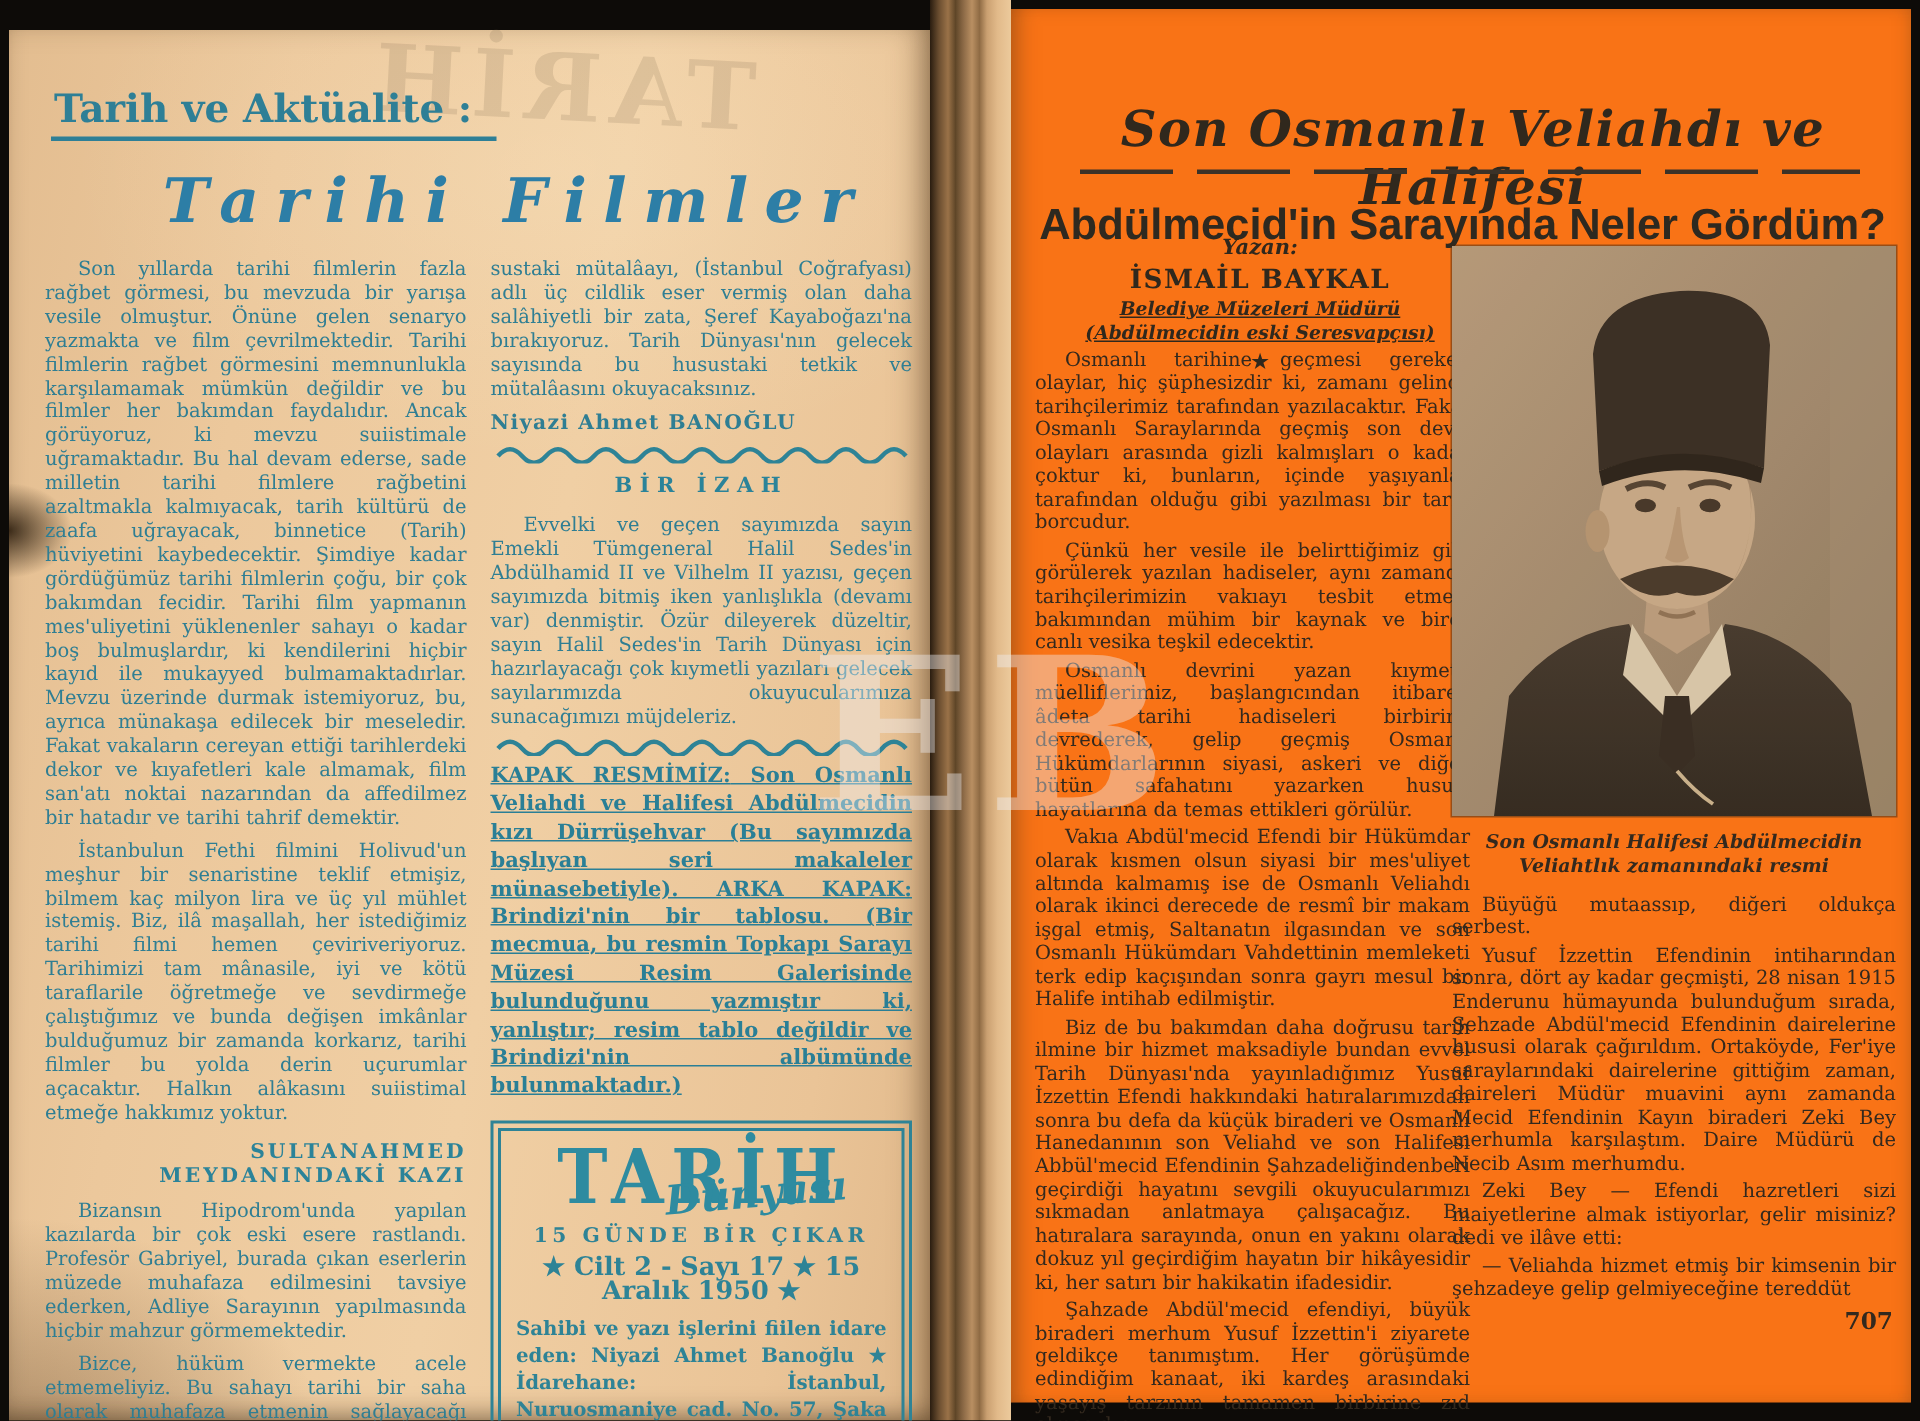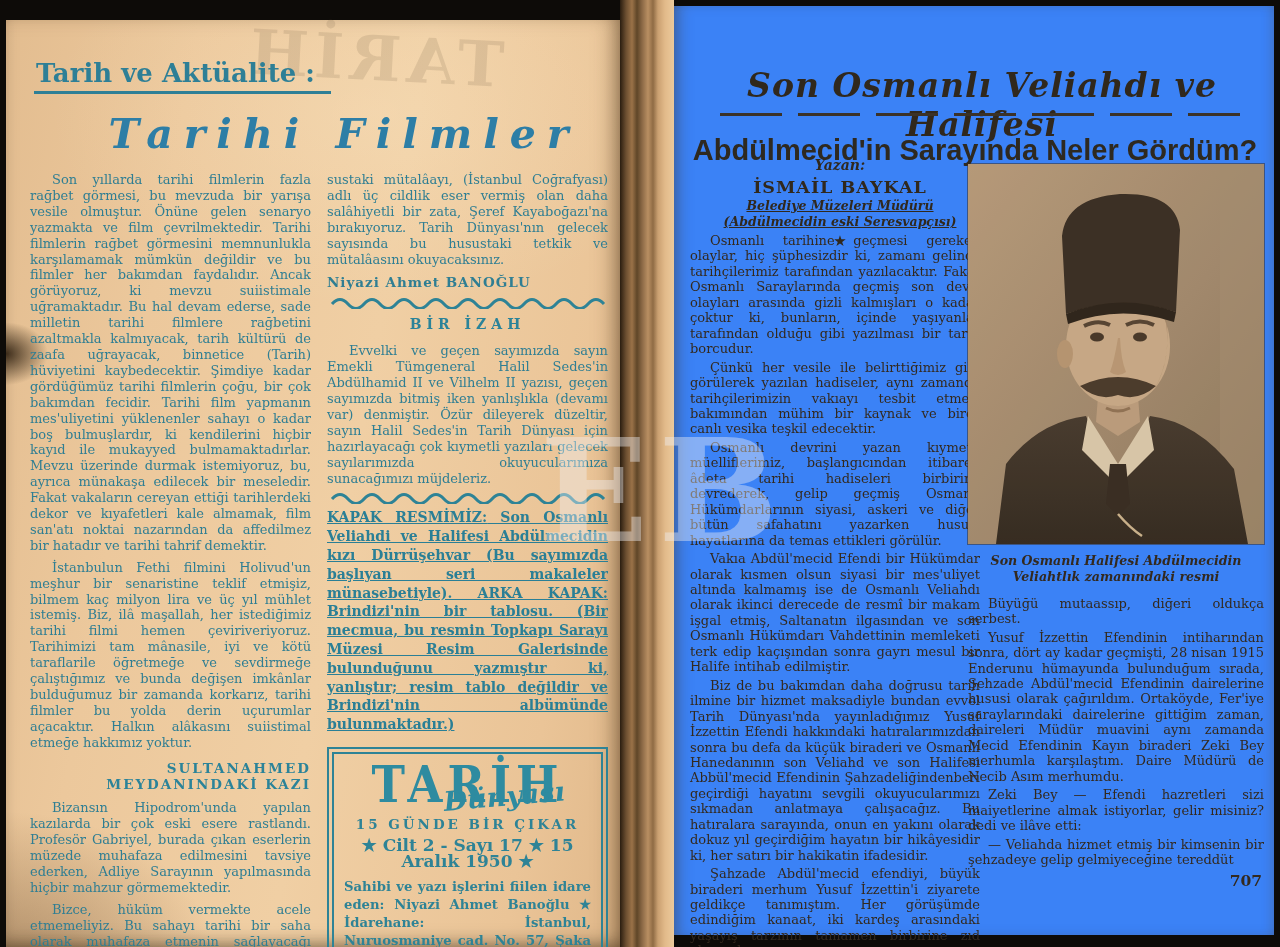--- a/index.html
+++ b/index.html
@@ -25,21 +25,21 @@
       #2a1d10 0, #6b4e30 6px, #9a7248 12px, #5f4628 17px, #8a6845 22px,
       #b98f62 28px, #8f6b44 33px, #caa071 38px, #e2ba8a 45px, #ecca9c 54px);
   }
   .right-page {
     position:absolute; left:674px; top:6px; width:600px; height:929px;
     background:
       radial-gradient(ellipse 280px 190px at 10% 4%, rgba(176,118,62,0.42), rgba(176,118,62,0) 70%),
       radial-gradient(ellipse 160px 420px at 0% 40%, rgba(150,100,55,0.22), rgba(150,100,55,0) 70%),
       radial-gradient(ellipse 400px 300px at 70% 40%, rgba(255,240,210,0.30), rgba(255,240,210,0) 65%),
       linear-gradient(100deg,#eccb9e 0%, #f2d7ae 40%, #f0d3a8 75%, #e8c副79b 100%);
-    background-color:#3b82f6;
+    background-color:#f97316;
     box-shadow: inset 10px 0 16px -8px rgba(70,45,20,0.5), inset -8px 0 12px -8px rgba(90,60,30,0.35);
   }
 
   
   .watermark {
     position:absolute; left:540px; top:408px;
     font-size:142px; font-weight:bold; letter-spacing:10px;
     color:rgba(238,238,242,0.42); z-index:50; pointer-events:none;
   }
   .ghost-masthead {

